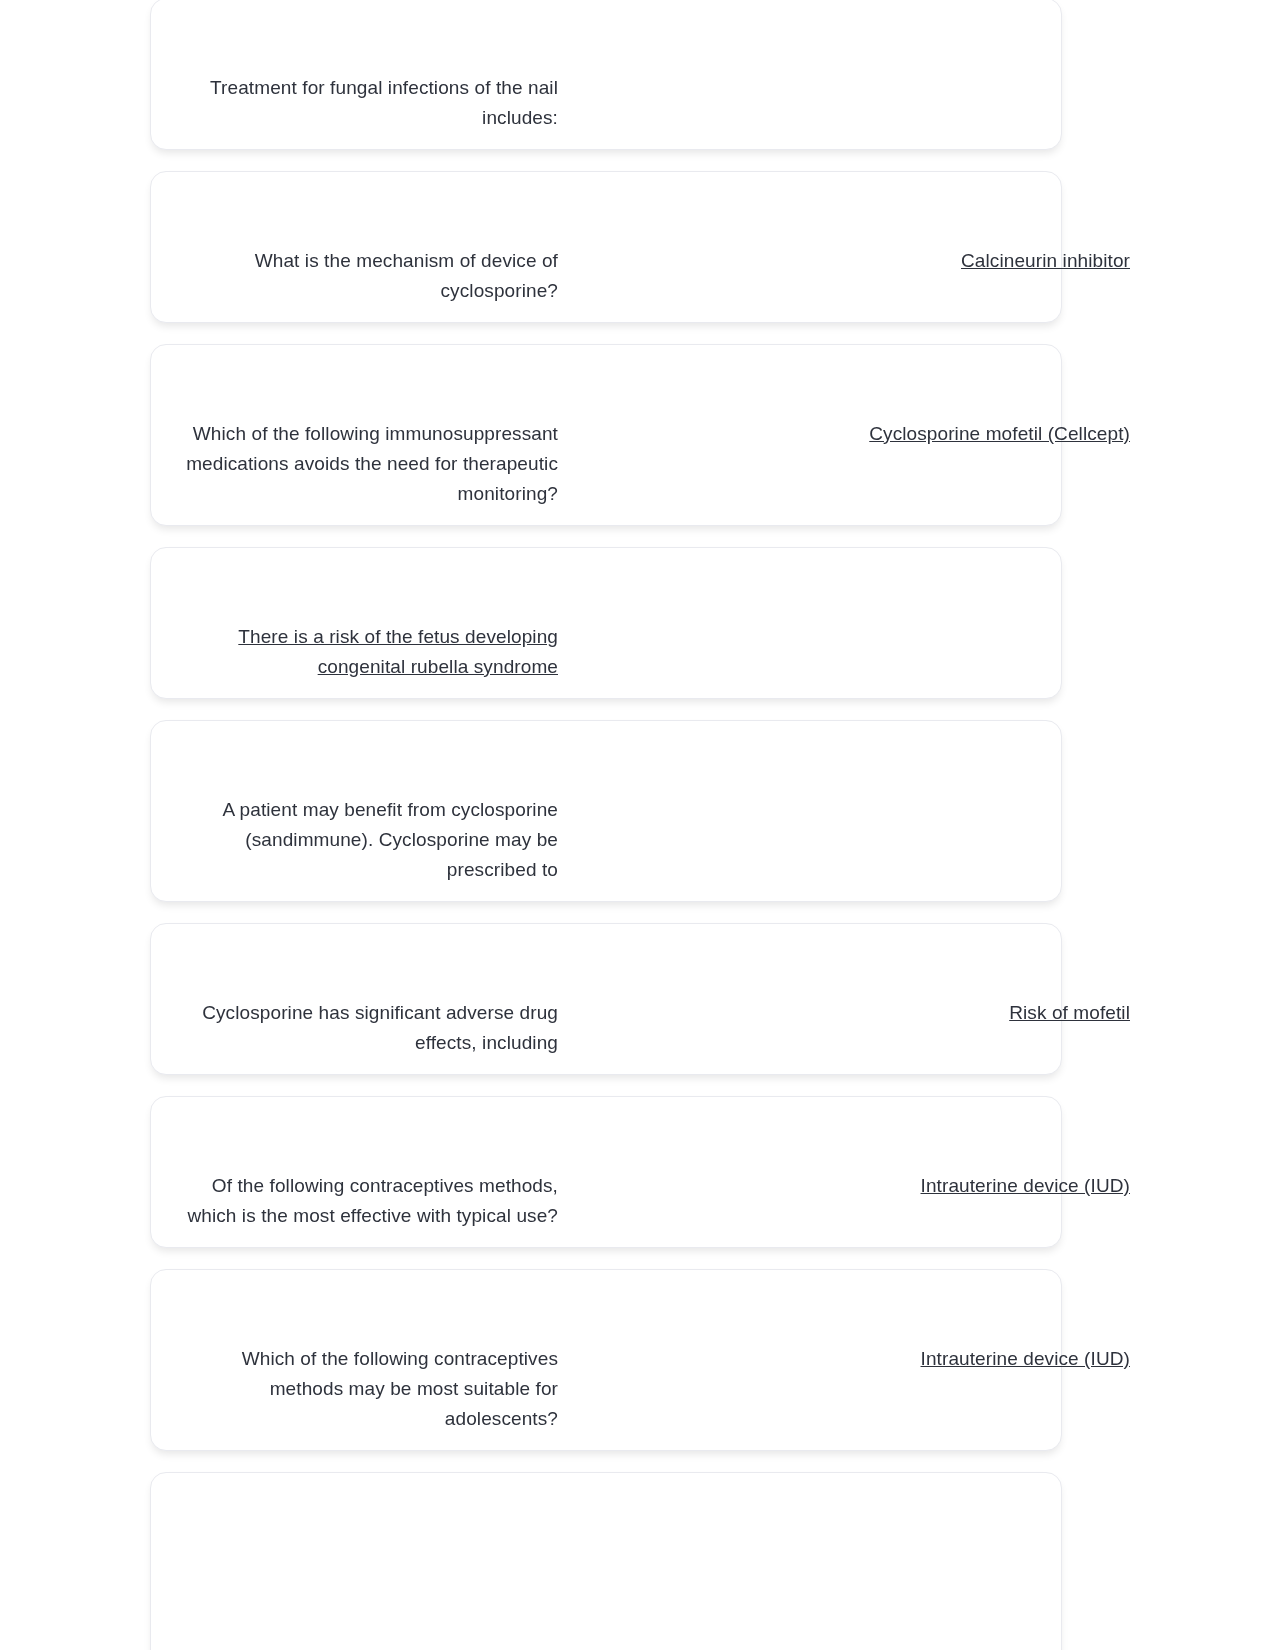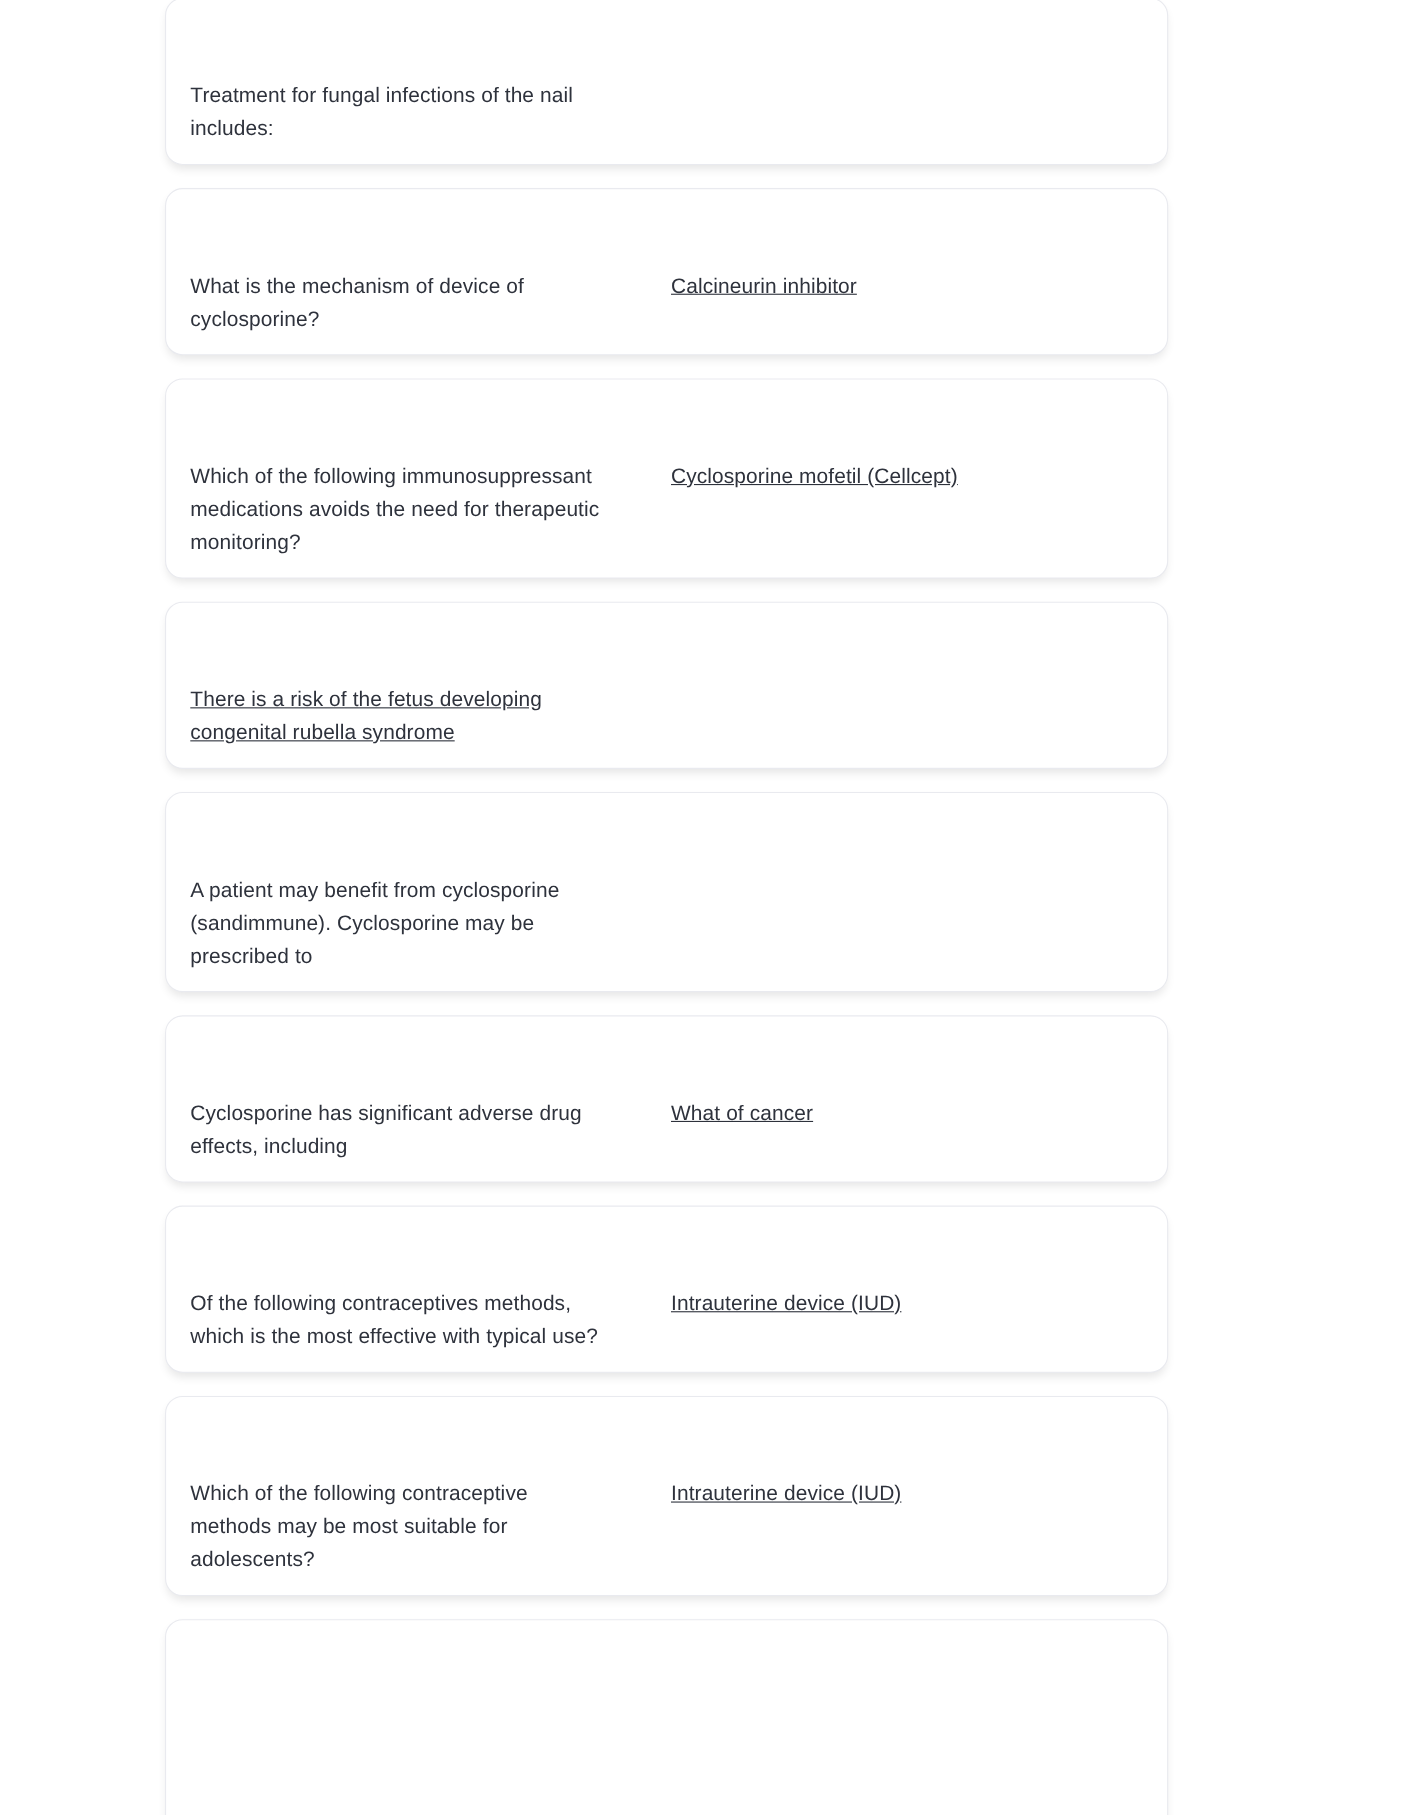--- a/index.html
+++ b/index.html
@@ -46,20 +46,21 @@
     min-height: 200px;
     margin-bottom: 0;
   }
   .term-question,
   .term-answer {
     font-size: 19px;
     line-height: 30px;
     color: var(--text);
     letter-spacing: 0.1px;
     word-wrap: break-word;
+    text-align: right;
   }
   .term-answer {
     
     overflow: visible;
     white-space: normal;
     text-decoration: underline;
   }
 </style>
 </head>
 <body>
@@ -84,30 +85,30 @@
   <div class="card">
     <div class="term-answer">There is a risk of the fetus developing congenital rubella syndrome</div>
   </div>
 
   <div class="card">
     <div class="term-question">A patient may benefit from cyclosporine (sandimmune). Cyclosporine may be prescribed to</div>
   </div>
 
   <div class="card">
     <div class="term-question">Cyclosporine has significant adverse drug effects, including</div>
-    <div class="term-answer">What of cancer</div>
+    <div class="term-answer">Risk of mofetil</div>
   </div>
 
   <div class="card">
     <div class="term-question">Of the following contraceptives methods, which is the most effective with typical use?</div>
     <div class="term-answer">Intrauterine device (IUD)</div>
   </div>
 
   <div class="card">
-    <div class="term-question">Which of the following contraceptive methods may be most suitable for adolescents?</div>
+    <div class="term-question">Which of the following contraceptives methods may be most suitable for adolescents?</div>
     <div class="term-answer">Intrauterine device (IUD)</div>
   </div>
 
   <div class="card card--clipped-bottom">
     <div class="term-question"></div>
     <div class="term-answer"></div>
   </div>
 
 </div>
 

